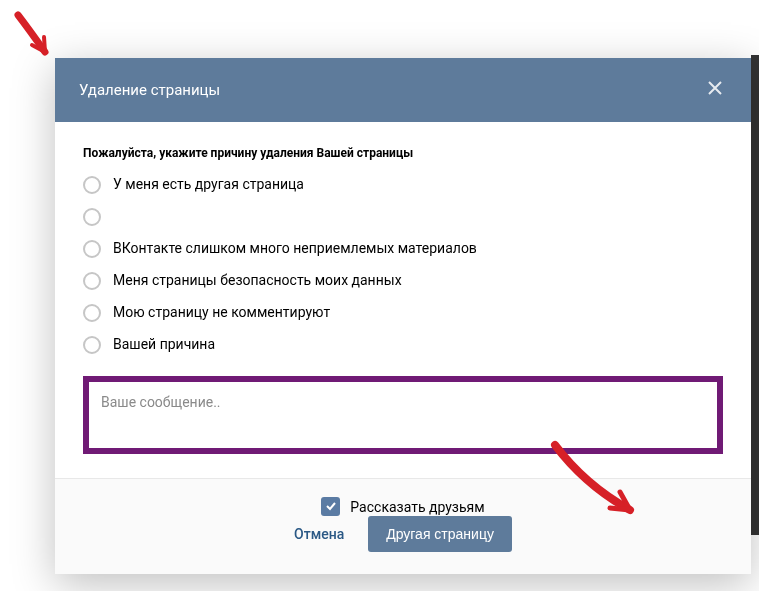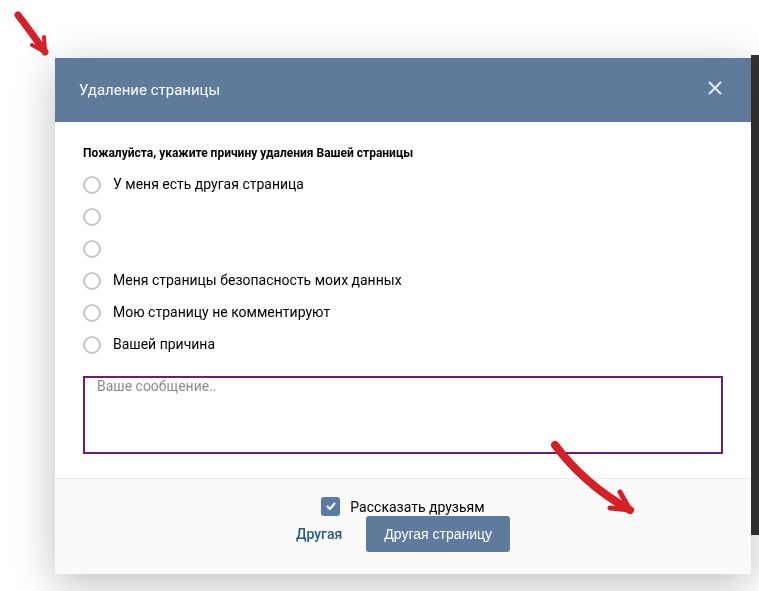--- a/index.html
+++ b/index.html
@@ -70,22 +70,22 @@
     border-radius: 50%;
     flex-shrink: 0;
   }
   .radio-label {
     font-size: 14px;
     color: #000;
   }
   .message-box {
     width: 100%;
     height: 78px;
-    border: 2px solid #701a75;
-    padding: 0 12px;
+    border: 6px solid #701a75;
+    padding: 12px 12px;
     font-size: 14px;
     color: #888;
     resize: none;
     outline: none;
     font-family: inherit;
     position: relative;
   }
   .message-box::placeholder { color: #8a8a8a; }
   .modal-footer {
     border-top: 1px solid #e8e8e8;
@@ -164,20 +164,21 @@
     <div class="options">
       <label class="radio-row">
         <span class="radio"></span>
         <span class="radio-label">У меня есть другая страница</span>
       </label>
       <label class="radio-row">
         <span class="radio"></span>
       </label>
       <label class="radio-row">
         <span class="radio"></span>
+        <span class="radio-label">ВКонтакте слишком много неприемлемых материалов</span>
       </label>
       <label class="radio-row">
         <span class="radio"></span>
         <span class="radio-label">Меня страницы безопасность моих данных</span>
       </label>
       <label class="radio-row">
         <span class="radio"></span>
         <span class="radio-label">Мою страницу не комментируют</span>
       </label>
       <label class="radio-row">
@@ -194,21 +195,21 @@
       <span class="checkbox">
         <span>
           <svg viewBox="0 0 12 12">
               <path d="M2 6 L5 9 L10 3" stroke="#fff" stroke-width="2" fill="none"></path>
             </svg>
         </span>
       </span>
       <span class="check-label">Рассказать друзьям</span>
     </div>
     <div class="footer-right">
-      <span class="cancel-link">Другая</span>
+      <span class="cancel-link">Отмена</span>
       <button class="delete-btn">Другая страницу</button>
     </div>
   </div>
 
 </div>
 
 <div class="arrow" style="left:10px; top:10px;">
   <svg width="50" height="55" viewBox="0 0 50 55">
     <path d="M8 5 Q 18 18 35 42" stroke="#d62027" stroke-width="7" fill="none" stroke-linecap="round"></path>
     <path d="M35 42 L22 35 L35 42 L34 27 Z" fill="#d62027" stroke="#d62027" stroke-width="4" stroke-linejoin="round"></path>

